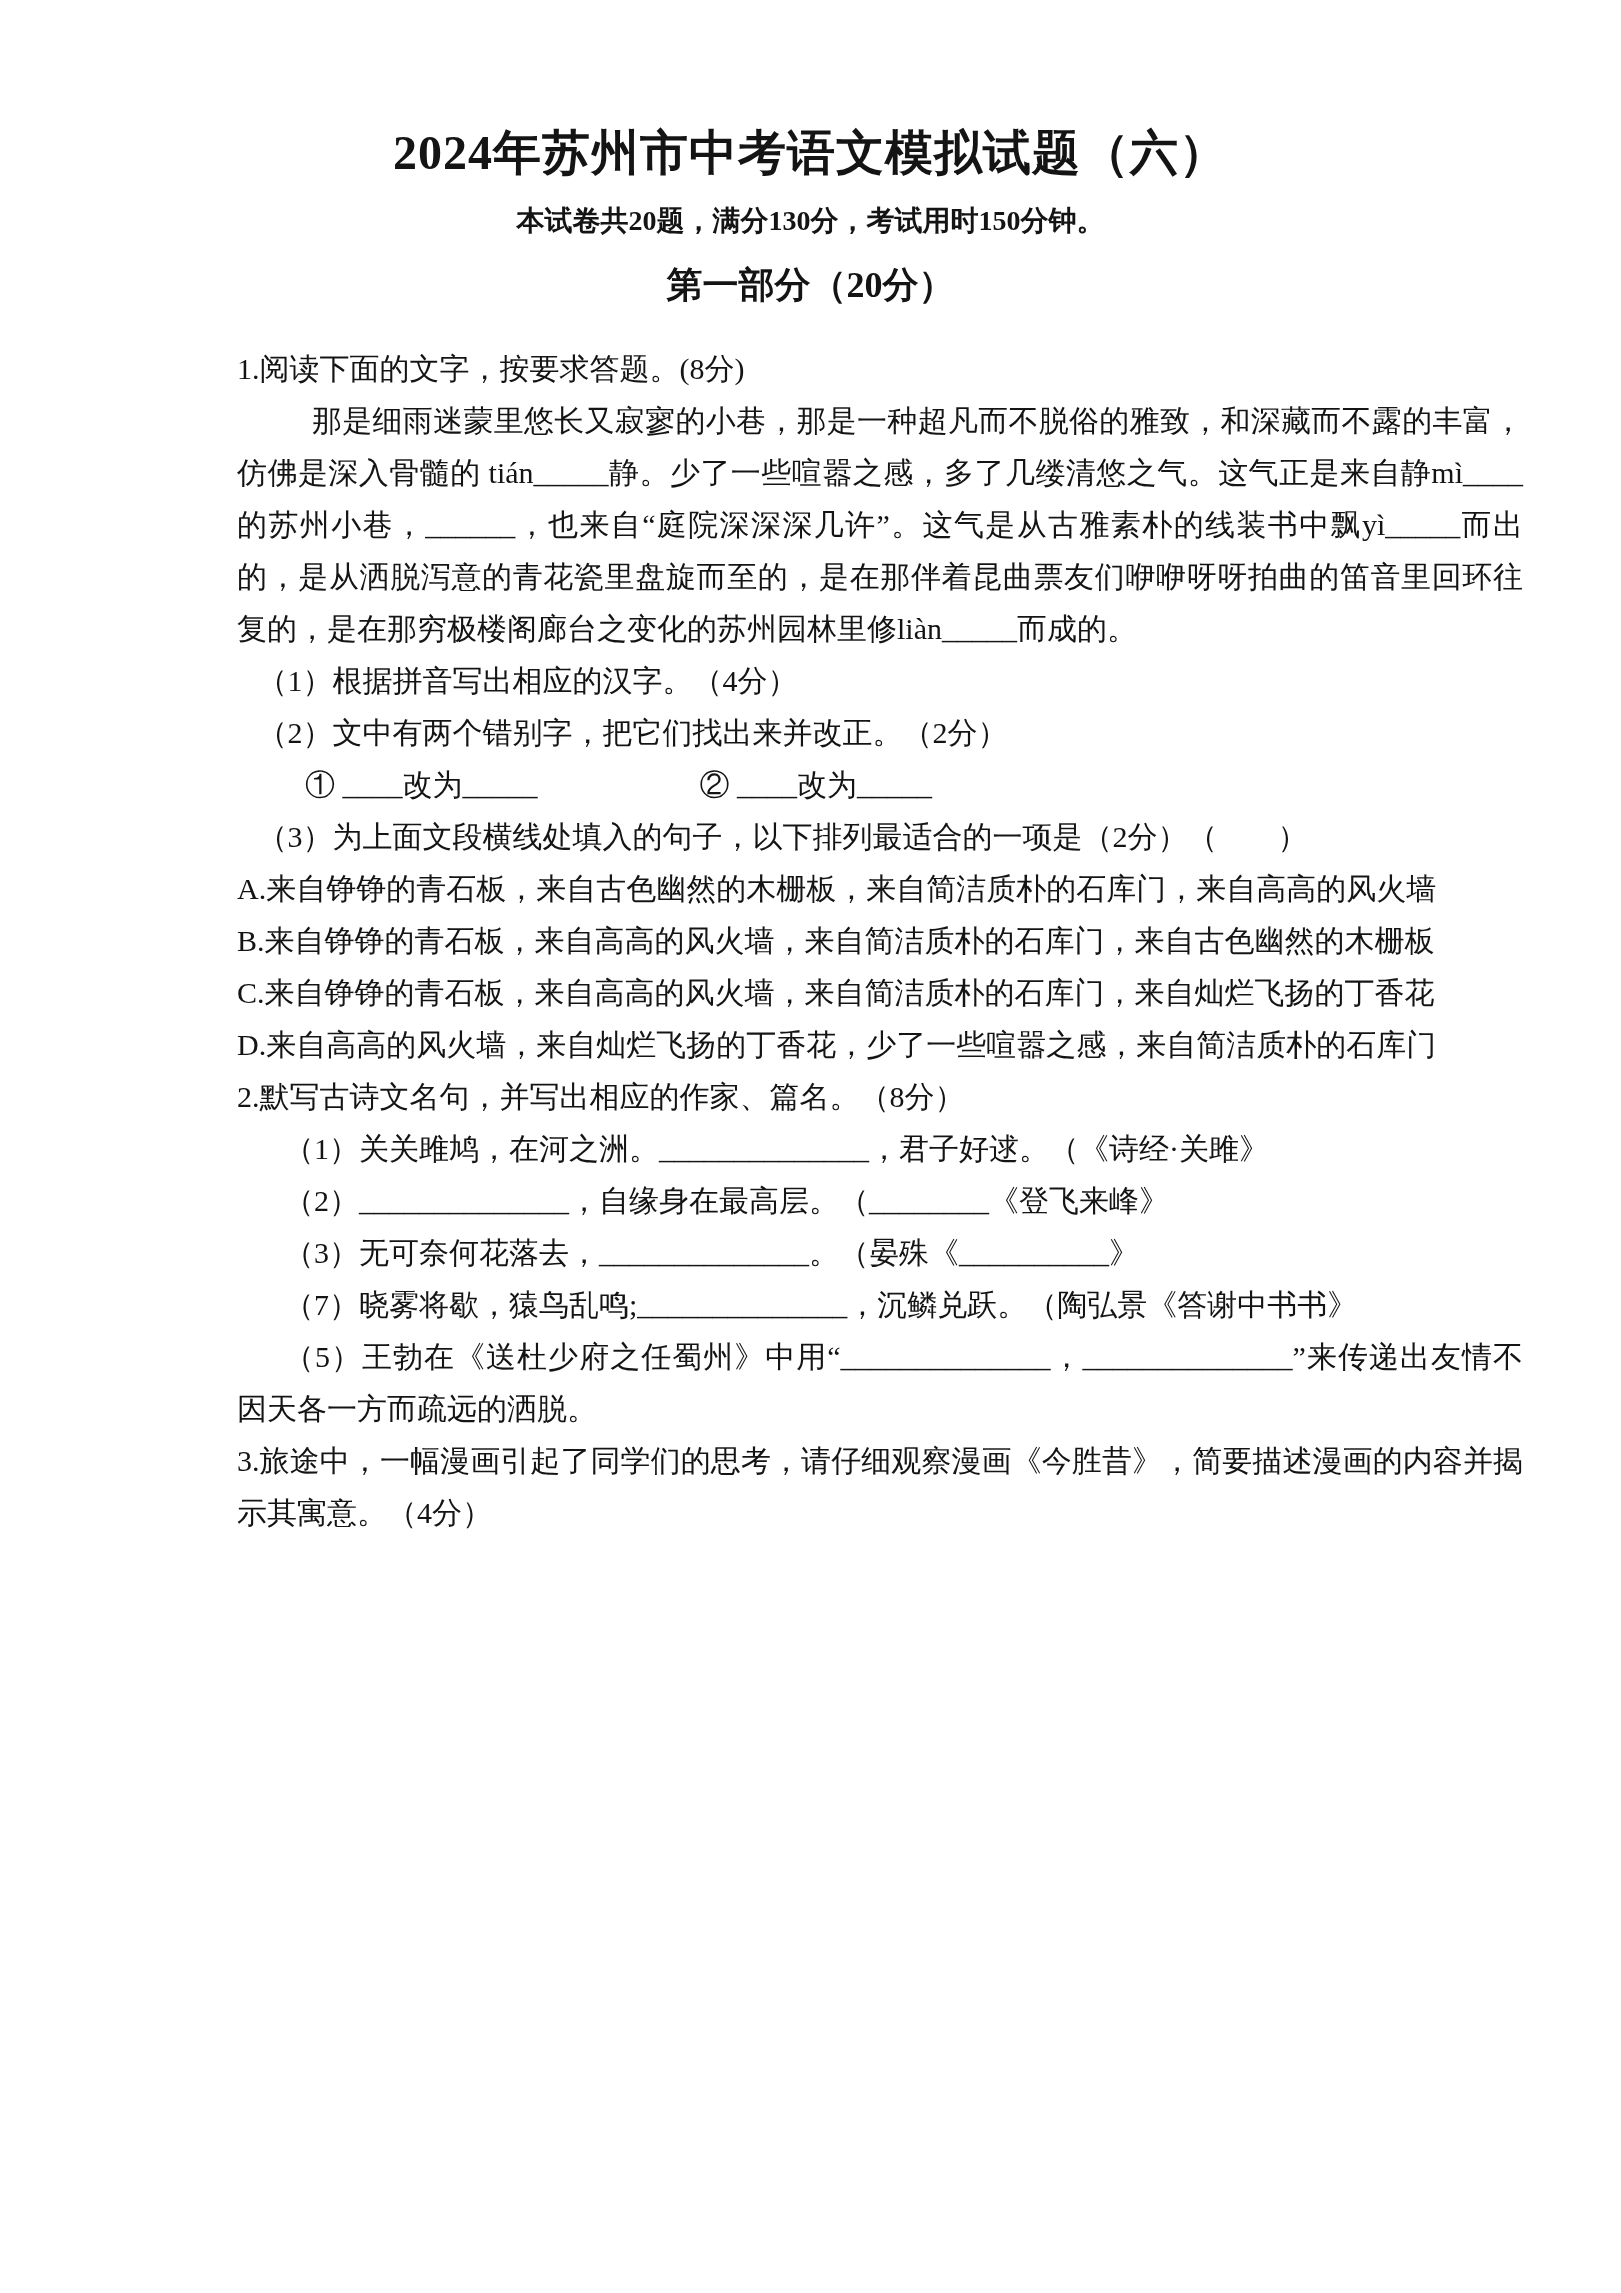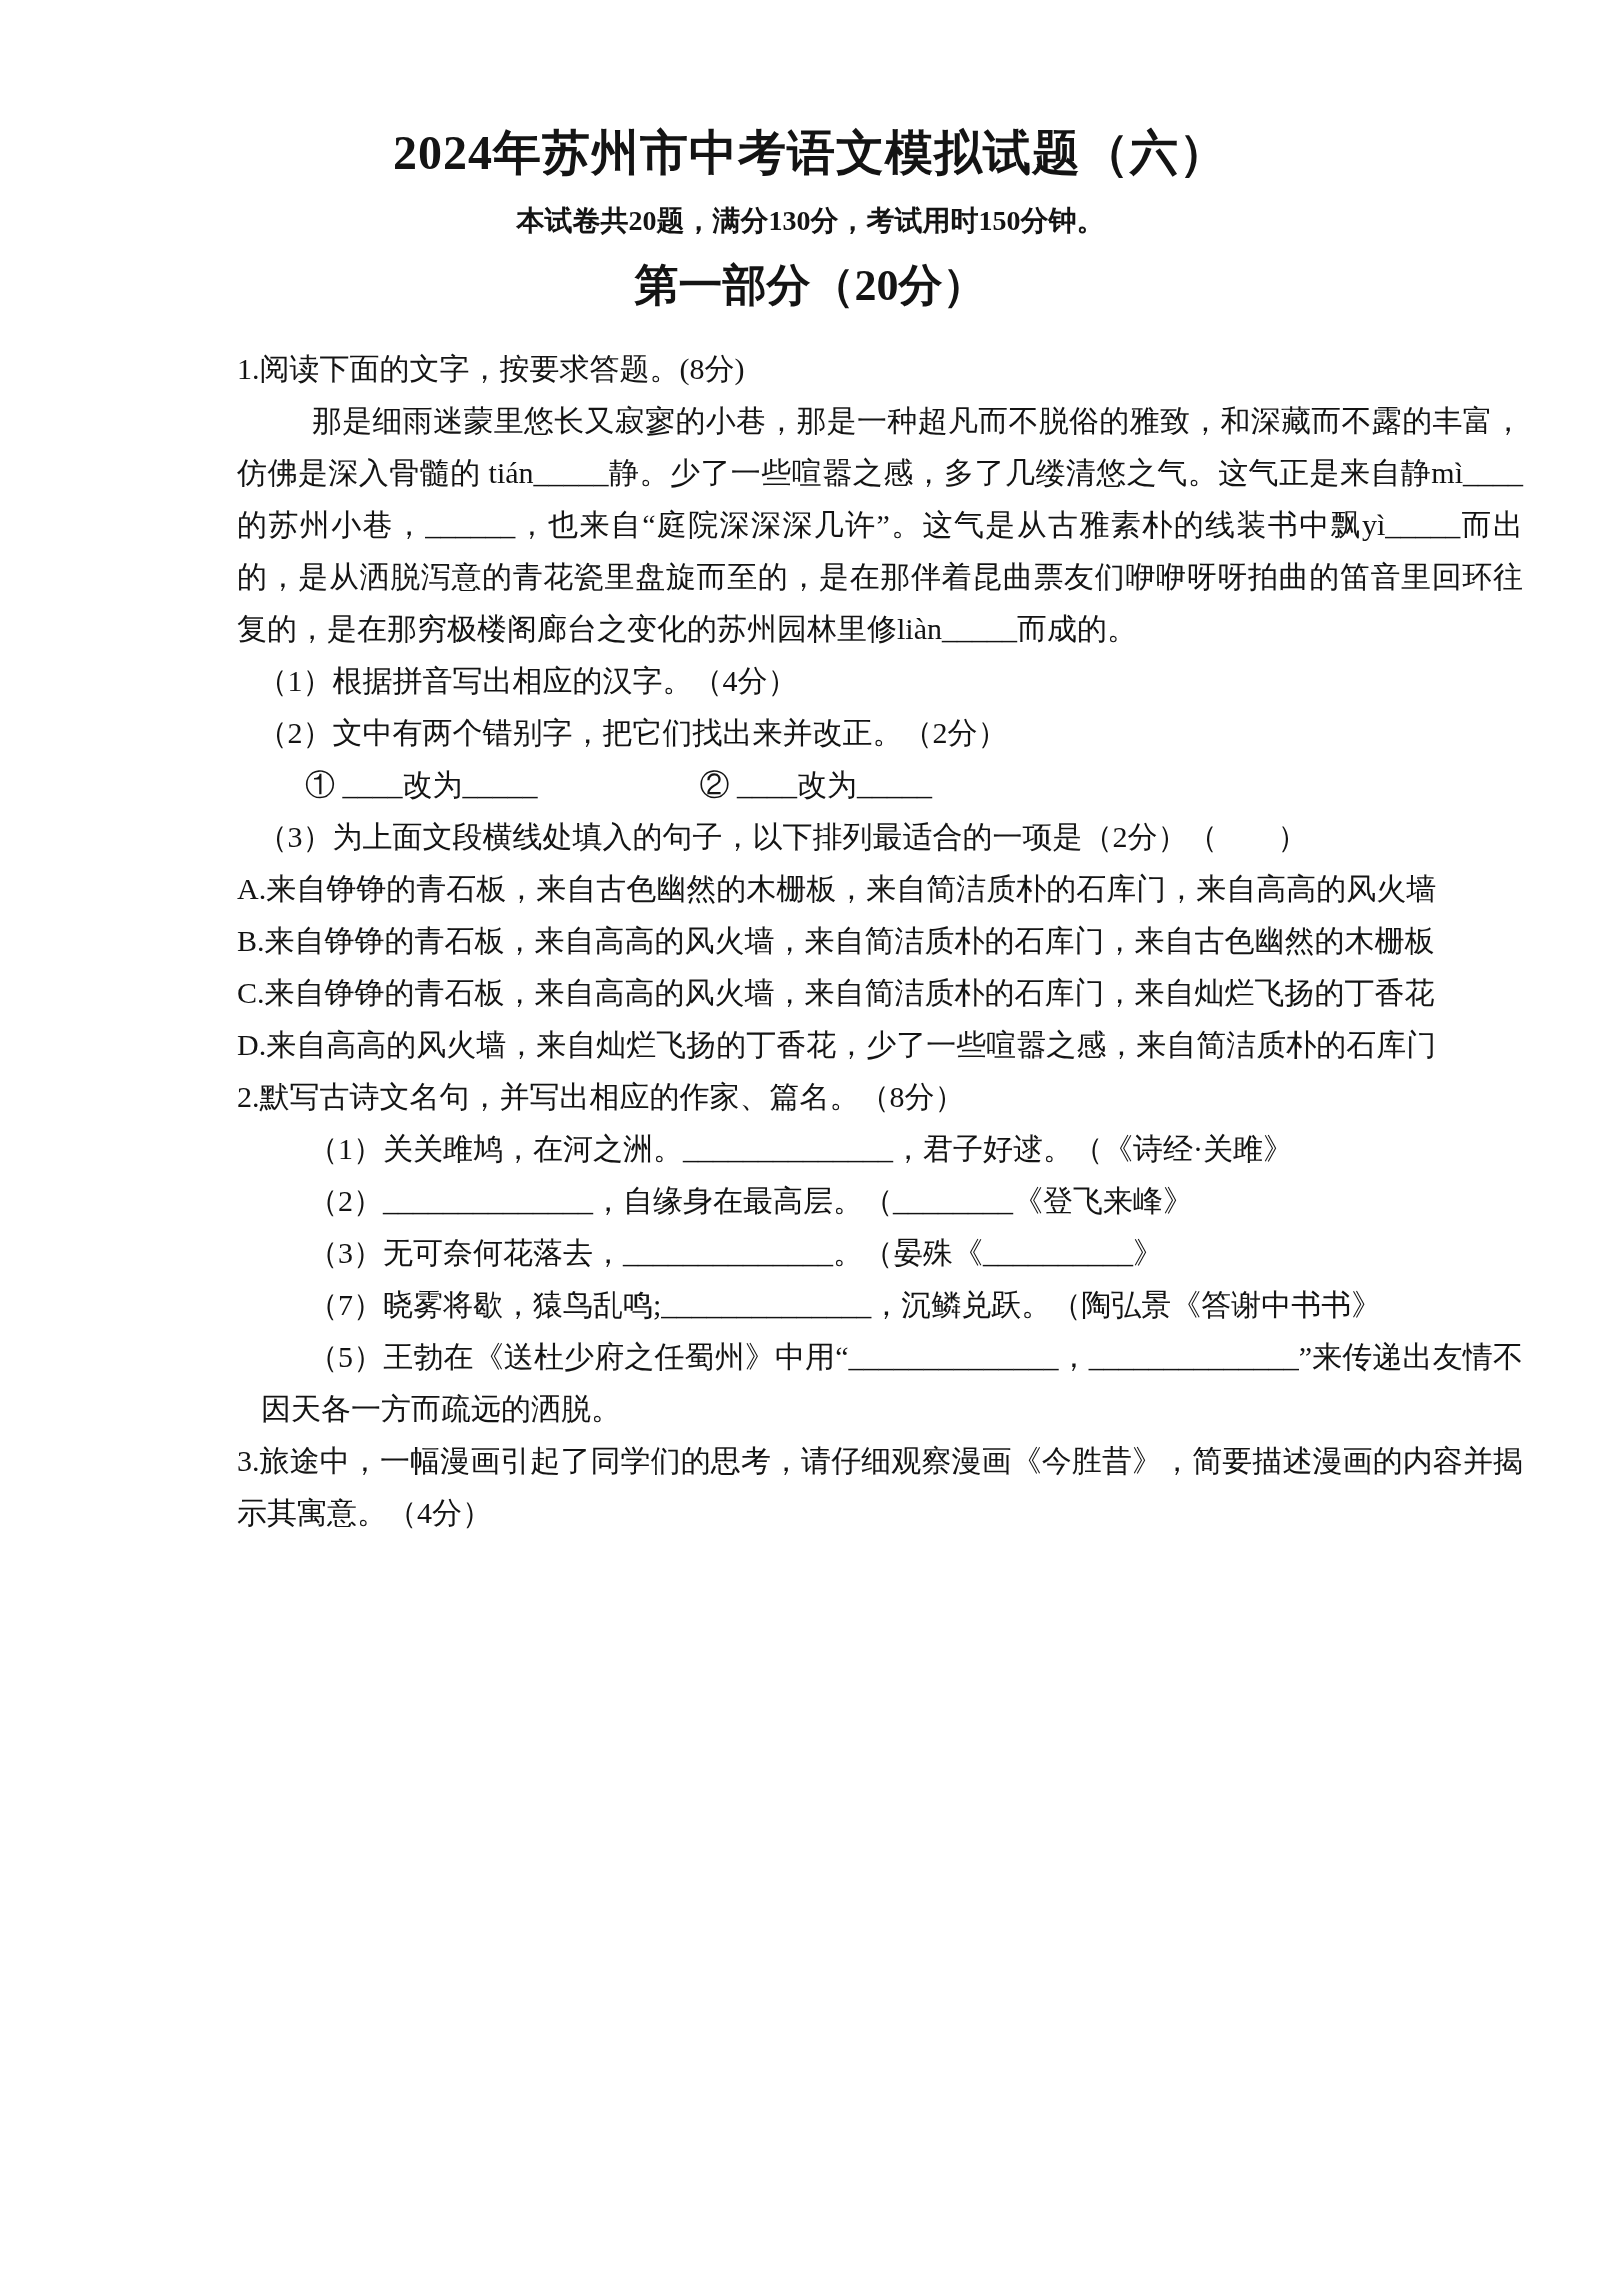--- a/index.html
+++ b/index.html
@@ -31,21 +31,21 @@
     margin: 0;
     letter-spacing: 1px;
   }
   .exam-info {
     font-size: 28px;
     line-height: 39px;
     font-weight: 700;
     margin-top: 15.7px;
   }
   .part-heading {
-    font-size: 44px;
+    font-size: 36px;
     line-height: 49px;
     font-weight: 700;
     margin-top: 21.6px;
   }
   .content {
     box-sizing: border-box;
     padding: 33px 98px 0 237px;
     font-size: 30px;
     line-height: 52px;
   }
@@ -59,21 +59,20 @@
   }
   .items-row {
     display: flex;
     padding-left: 68px;
   }
   .items-row.pinyin { gap: 142px; }
   .items-row.correction { gap: 162px; }
   .q2-item {
     text-indent: 47px;
     text-align: justify;
-    margin-left: 24px;
   }
   .q-prompt {
     text-align: justify;
   }
 </style>
 </head>
 <body>
 
 <div class="sheet">
 

